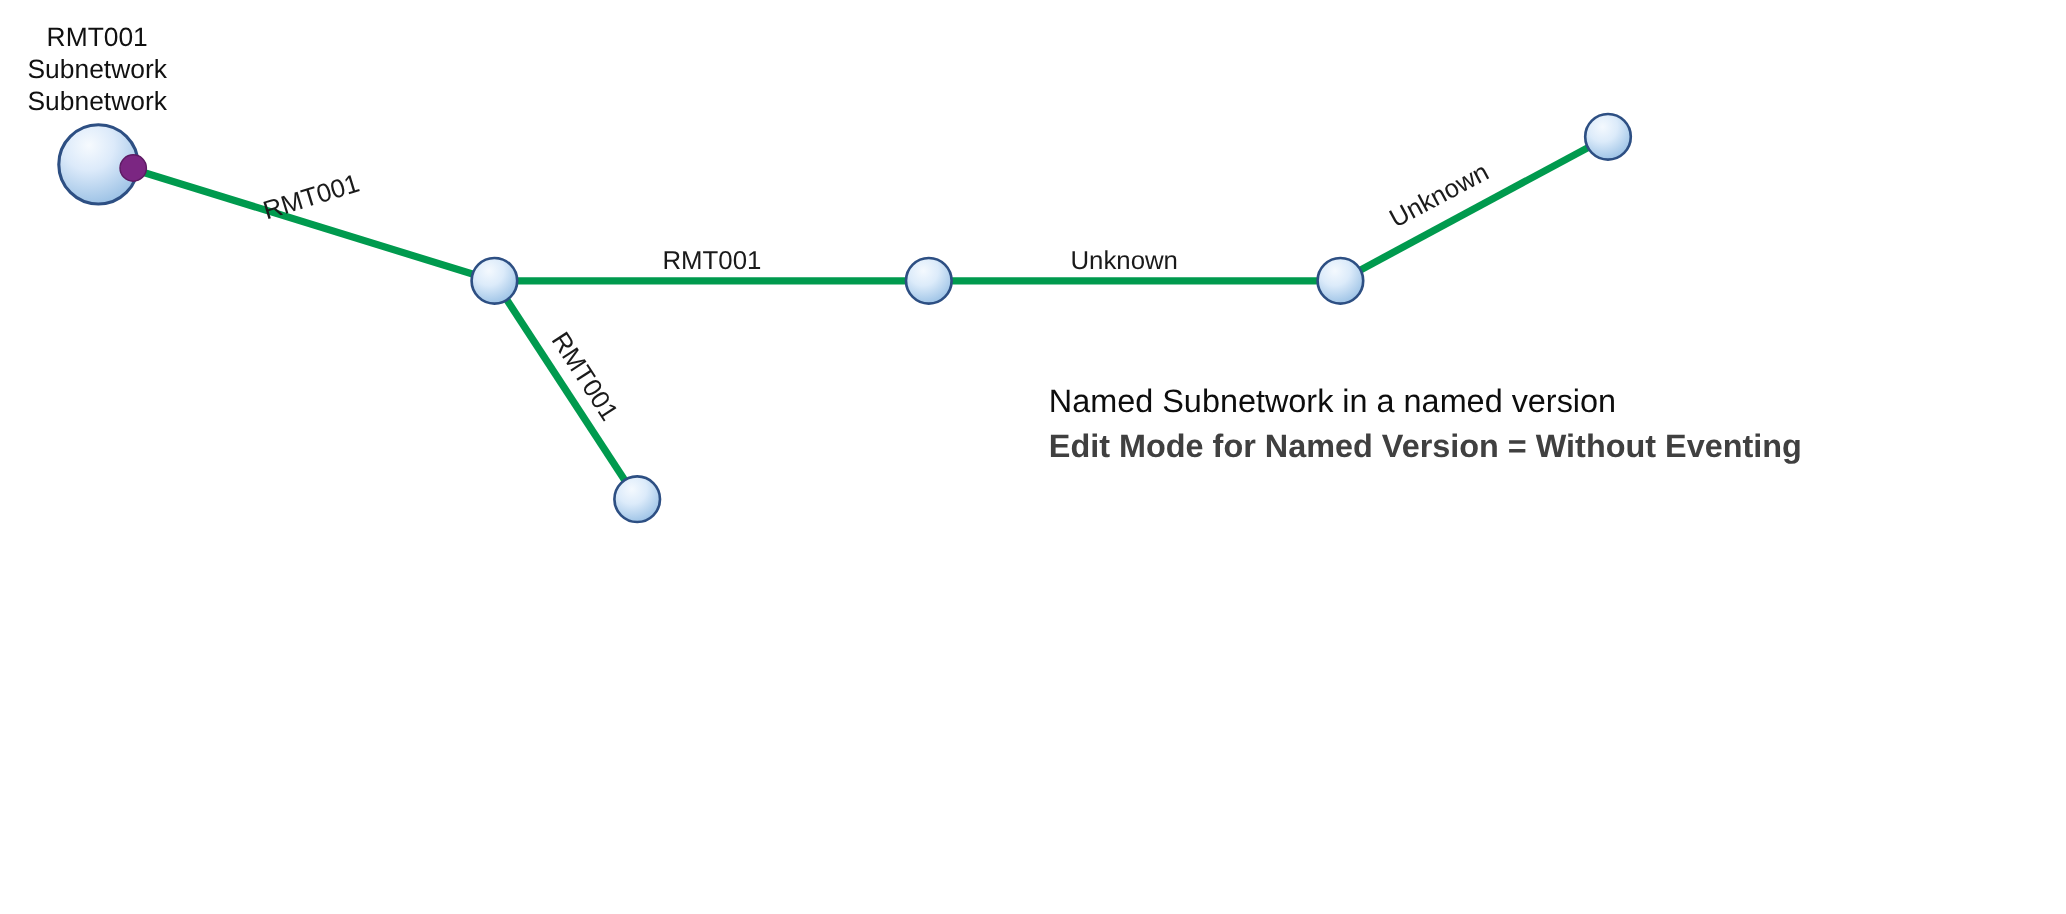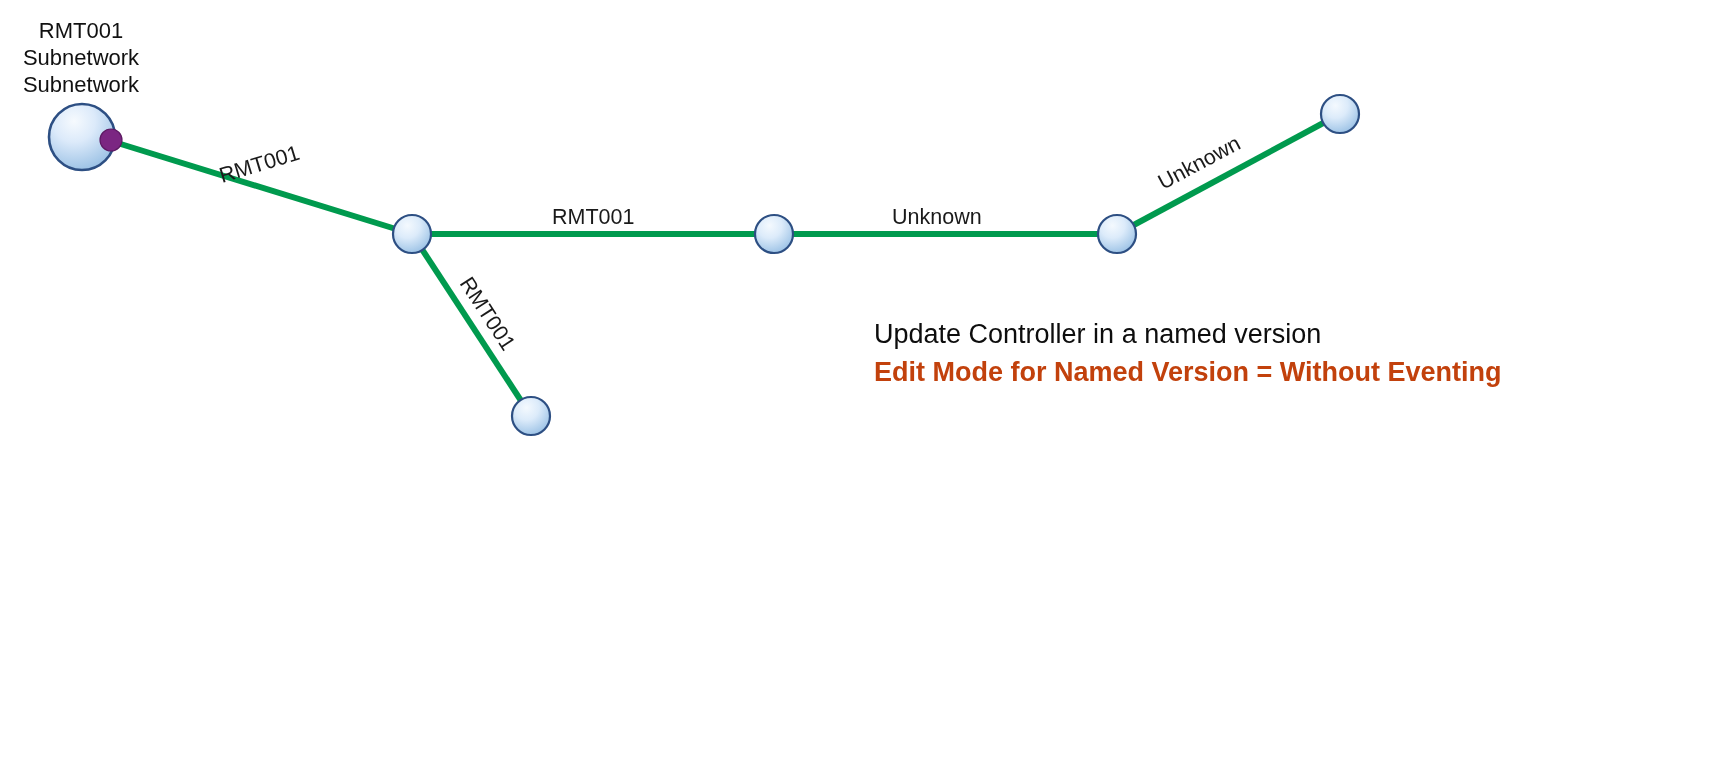--- a/index.html
+++ b/index.html
@@ -81,21 +81,21 @@
     font-size: 27px;
     line-height: 38px;
     color: #0d0d0d;
     white-space: nowrap;
   }
   .annotation-line-2 {
     font-family: "Liberation Sans", sans-serif;
     font-size: 27px;
     line-height: 38px;
     font-weight: bold;
-    color: #c2410c;
+    color: #404040;
     white-space: nowrap;
   }
 </style>
 </head>
 <body>
 
 <div id="canvas">
 
   <svg class="diagram-svg" viewBox="0 0 1722 762">
     <defs>
@@ -141,17 +141,17 @@
       </g>
   </svg>
 
   <div class="node-caption" id="controller-caption">
     <div>RMT001</div>
     <div>Subnetwork</div>
     <div>Subnetwork</div>
   </div>
 
   <div class="annotation-block">
-    <div class="annotation-line-1">Update Controller in a named version</div>
+    <div class="annotation-line-1">Named Subnetwork in a named version</div>
     <div class="annotation-line-2">Edit Mode for Named Version = Without Eventing</div>
   </div>
 
 </div>
 
 </body></html>

